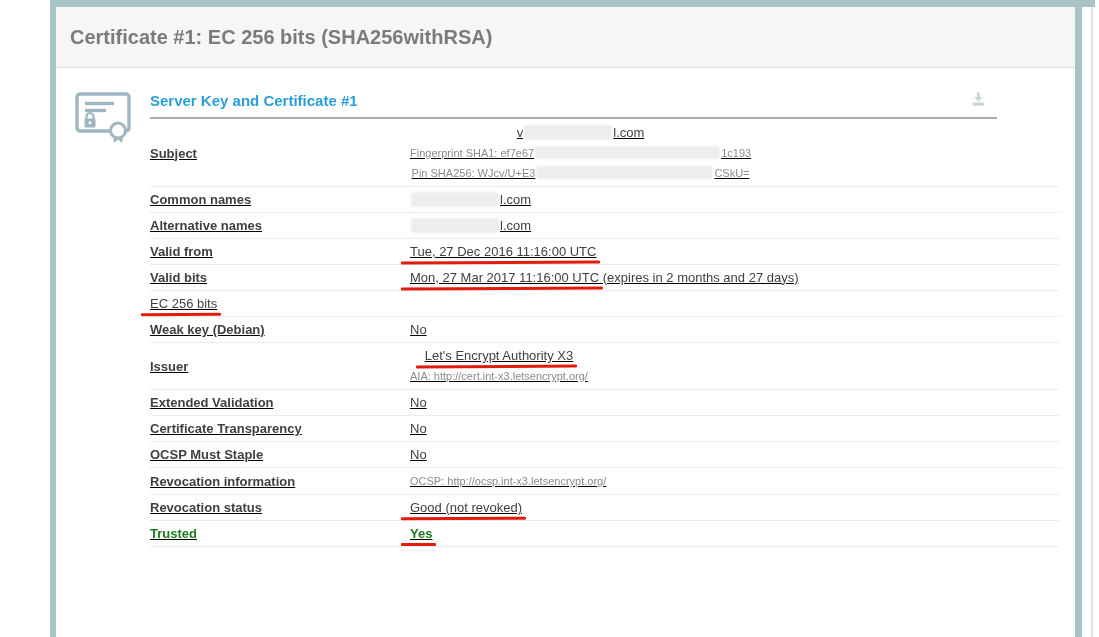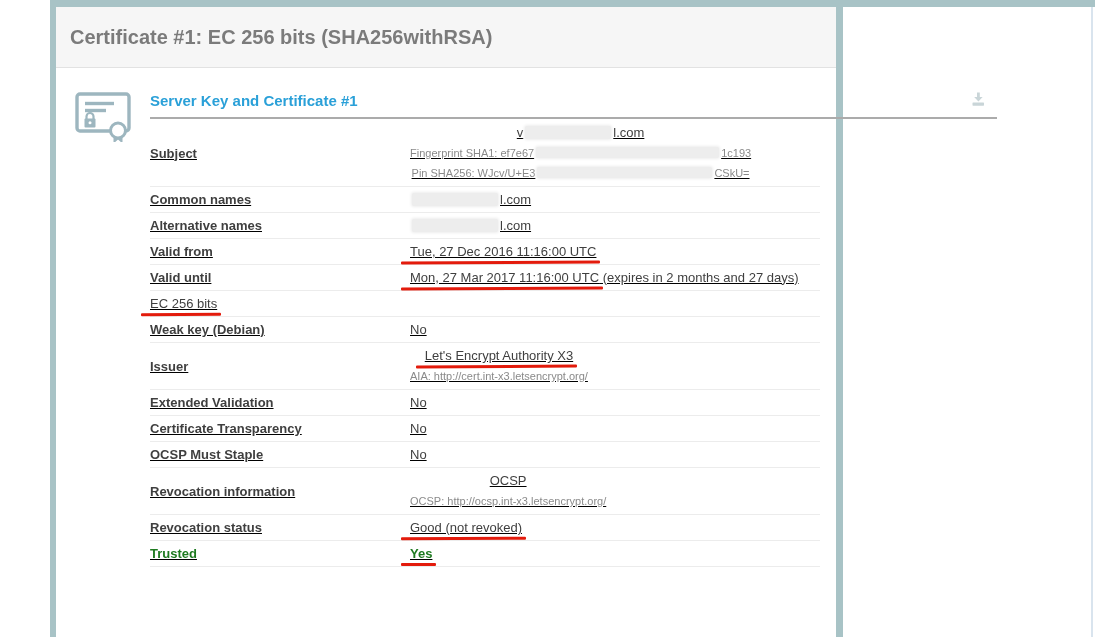--- a/index.html
+++ b/index.html
@@ -7,21 +7,21 @@
   }
   *{box-sizing:border-box;}
   html,body{margin:0;padding:0;}
   body{
     width:1099px;height:637px;position:relative;background:#ffffff;overflow:hidden;
     font-family:"Liberation Sans","DejaVu Sans",sans-serif;
   }
   .top-strip{position:absolute;left:50px;top:0;width:1045px;height:7px;background:var(--teal);}
   .right-edge{position:absolute;left:1091px;top:7px;bottom:0;width:2px;background:#d9e4ee;}
   .cert-box{
-    position:absolute;left:50px;top:7px;width:793px;bottom:0;background:#fff;
+    position:absolute;left:50px;top:7px;width:1032px;bottom:0;background:#fff;
     border-left:6px solid var(--teal);border-right:7px solid var(--teal);
   }
   .cert-header{height:61px;background:#f6f6f6;border-bottom:1px solid #e2e2e2;display:flex;align-items:center;}
   .cert-title{margin:0;padding-left:14px;font-size:20px;font-weight:bold;color:var(--titlegray);}
   .cert-body{position:relative;text-decoration:underline;}
   .cert-icon{position:absolute;left:19px;top:24px;width:58px;height:50px;}
   .panel-head{position:relative;height:52px;}
   .panel-title{position:absolute;left:94px;top:24px;margin:0;font-size:15px;font-weight:bold;color:var(--blue);}
   .panel-rule{position:absolute;left:94px;top:49px;width:847px;height:2px;background:#ababab;}
   .download-btn{position:absolute;left:912px;top:23px;width:20px;height:18px;cursor:pointer;}
@@ -105,21 +105,21 @@
             <div class="vline"><span class="redacted" style="width: 86px;"></span><span>l.com</span></div>
           </div>
         </div>
         <div class="row">
           <div class="row-label">Valid from</div>
           <div class="row-value">
             <div class="vline"><span class="marker">Tue, 27 Dec 2016 11:16:00 UTC</span></div>
           </div>
         </div>
         <div class="row">
-          <div class="row-label">Valid until</div>
+          <div class="row-label">Valid bits</div>
           <div class="row-value">
             <div class="vline"><span class="marker">Mon, 27 Mar 2017 11:16:00 UTC</span><span> (expires in 2 months and 27 days)</span></div>
           </div>
         </div>
         <div class="row">
           <div class="row-value">
             <div class="vline"><span class="marker">EC 256 bits</span></div>
           </div>
         </div>
         <div class="row">
@@ -149,21 +149,20 @@
         </div>
         <div class="row">
           <div class="row-label">OCSP Must Staple</div>
           <div class="row-value">
             <div class="vline"><span>No</span></div>
           </div>
         </div>
         <div class="row multi">
           <div class="row-label">Revocation information</div>
           <div class="row-value">
-            <div class="vline"><span>OCSP</span></div>
             <div class="sub">OCSP: http://ocsp.int-x3.letsencrypt.org/</div>
           </div>
         </div>
         <div class="row">
           <div class="row-label">Revocation status</div>
           <div class="row-value">
             <div class="vline"><span class="marker">Good (not revoked)</span></div>
           </div>
         </div>
         <div class="row">

